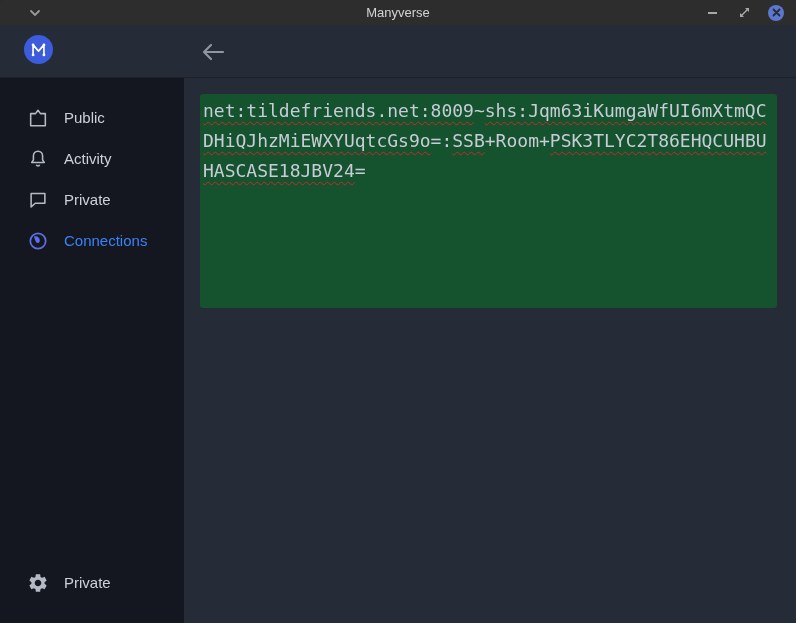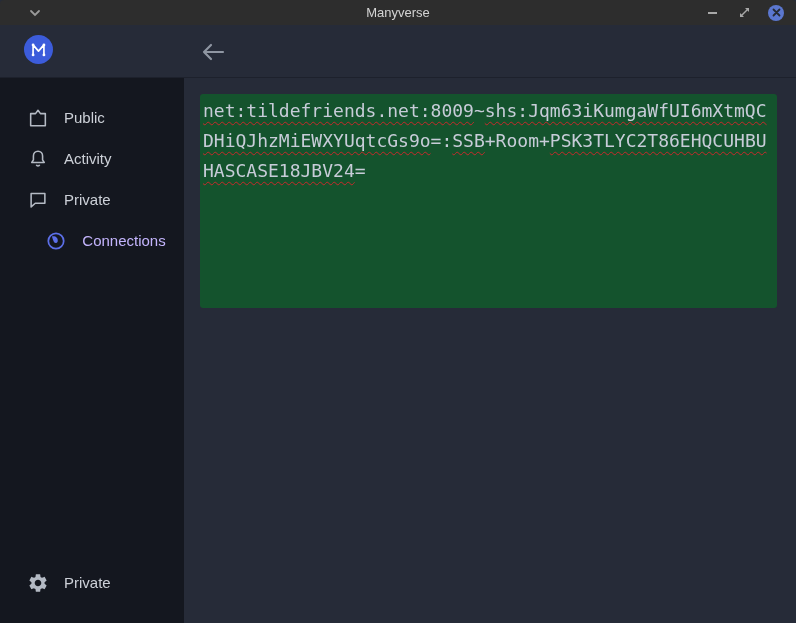--- a/index.html
+++ b/index.html
@@ -29,21 +29,21 @@
 
   
   .content { flex:1; display:flex; min-height:0; }
   .sidebar { width:184px; background:#14171f; display:flex; flex-direction:column; justify-content:space-between;
              padding-top:19px; padding-bottom:20px; }
   .nav-item { height:41px; display:flex; align-items:center; padding-left:27px; gap:15px;
               color:#cdd1d8; font-size:15px; cursor:pointer; }
   .nav-item .ic { width:22px; height:22px; display:flex; align-items:center; justify-content:center; }
   .nav-item svg { stroke:#b4bac4; fill:none; }
   .nav-item svg .fill { fill:#b4bac4; stroke:none; }
-  .nav-item.active { color:#c4b5fd;justify-content:center; }
+  .nav-item.active { color:#3b82f6; }
   .nav-item.active svg { stroke:#5c6fe8; }
   .nav-item.active svg .fill { fill:#5c6fe8; }
 
   .main { flex:1; background:#262b38; }
   .invite-box { margin:16px 0 0 16px; width:577px; height:214px; background:#14532d; border-radius:3px;
                 padding:2px 6px 0 3px; font-family:"DejaVu Sans Mono", monospace; font-size:18px;
                 line-height:30px; color:#c7ccd8; word-break:break-all; white-space:pre-wrap; cursor:text; }
   .miss { text-decoration-line:underline; text-decoration-style:wavy; text-decoration-color:#c72a2a;
           text-decoration-thickness:1px; text-underline-offset:4px; }
 </style>

